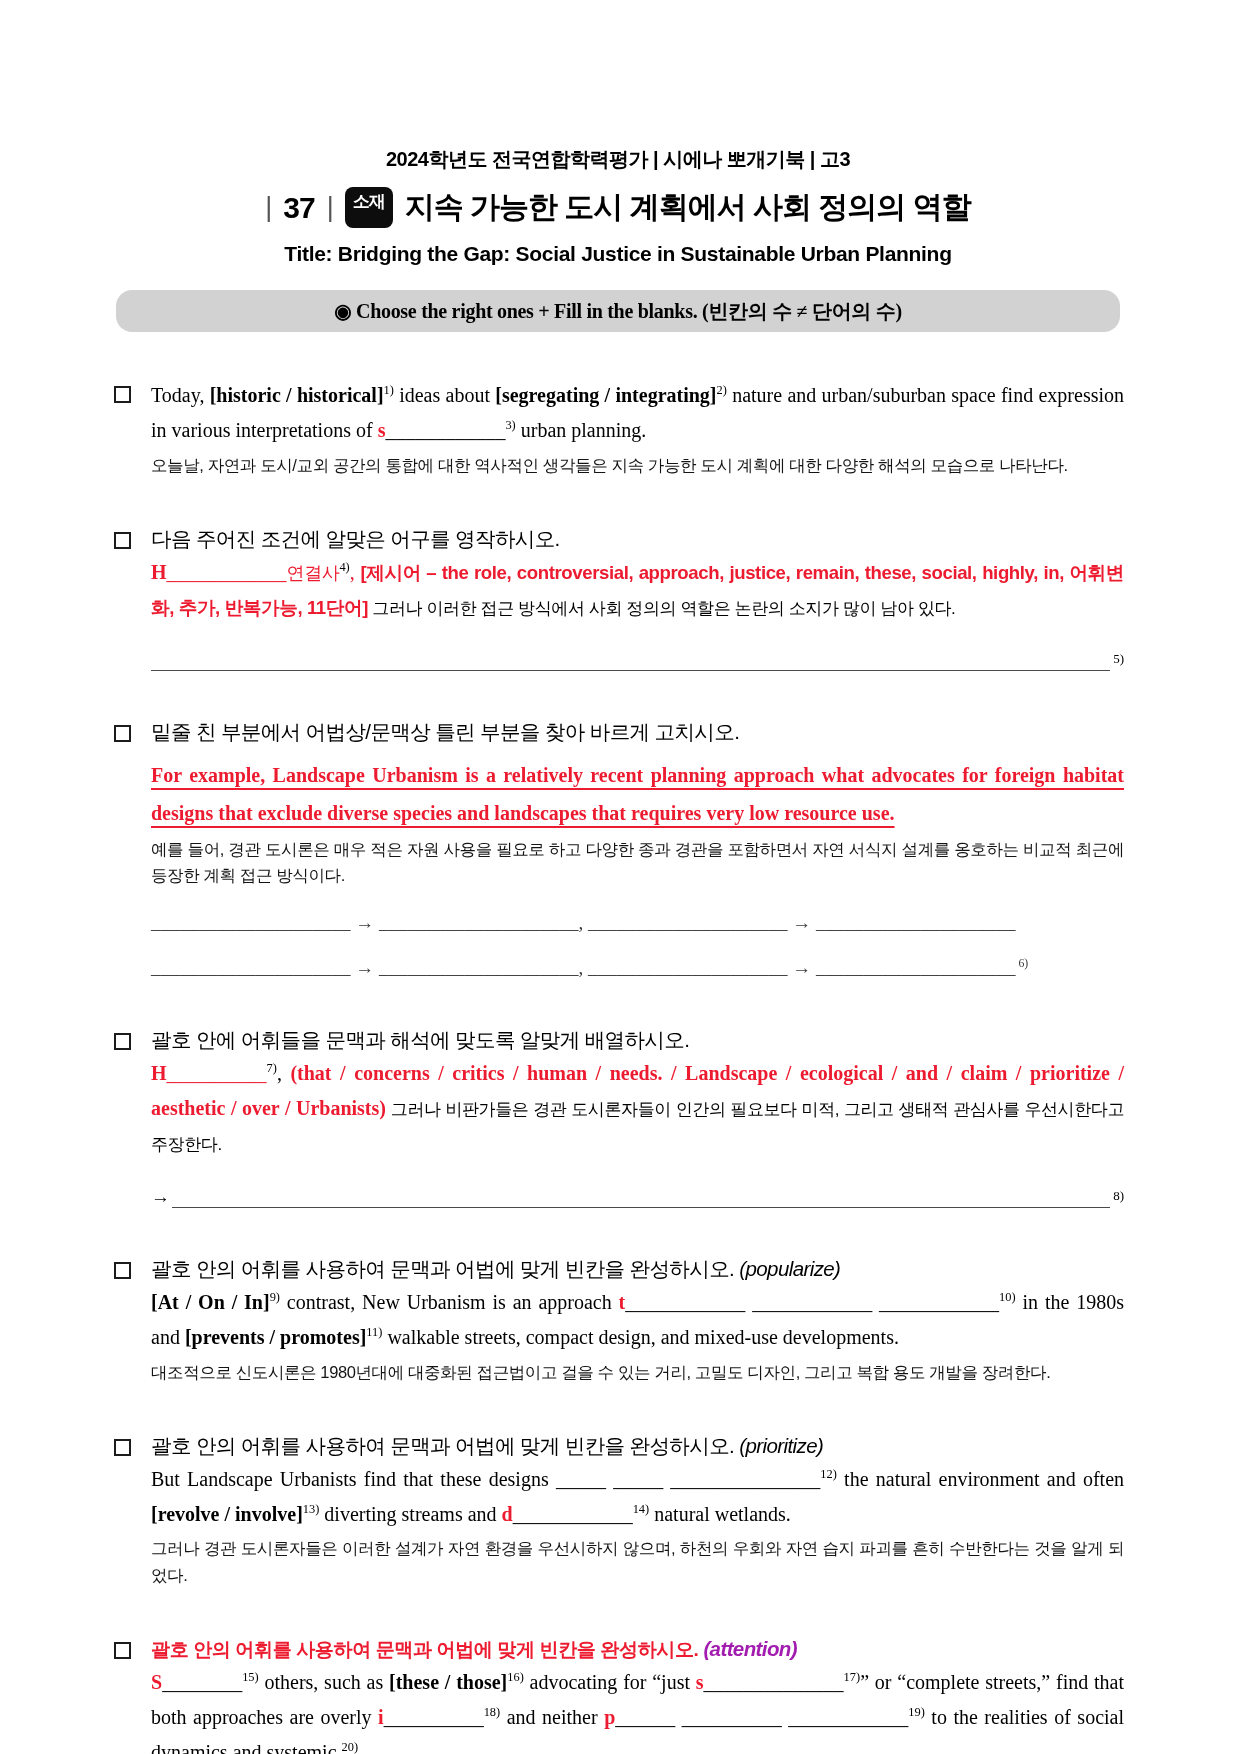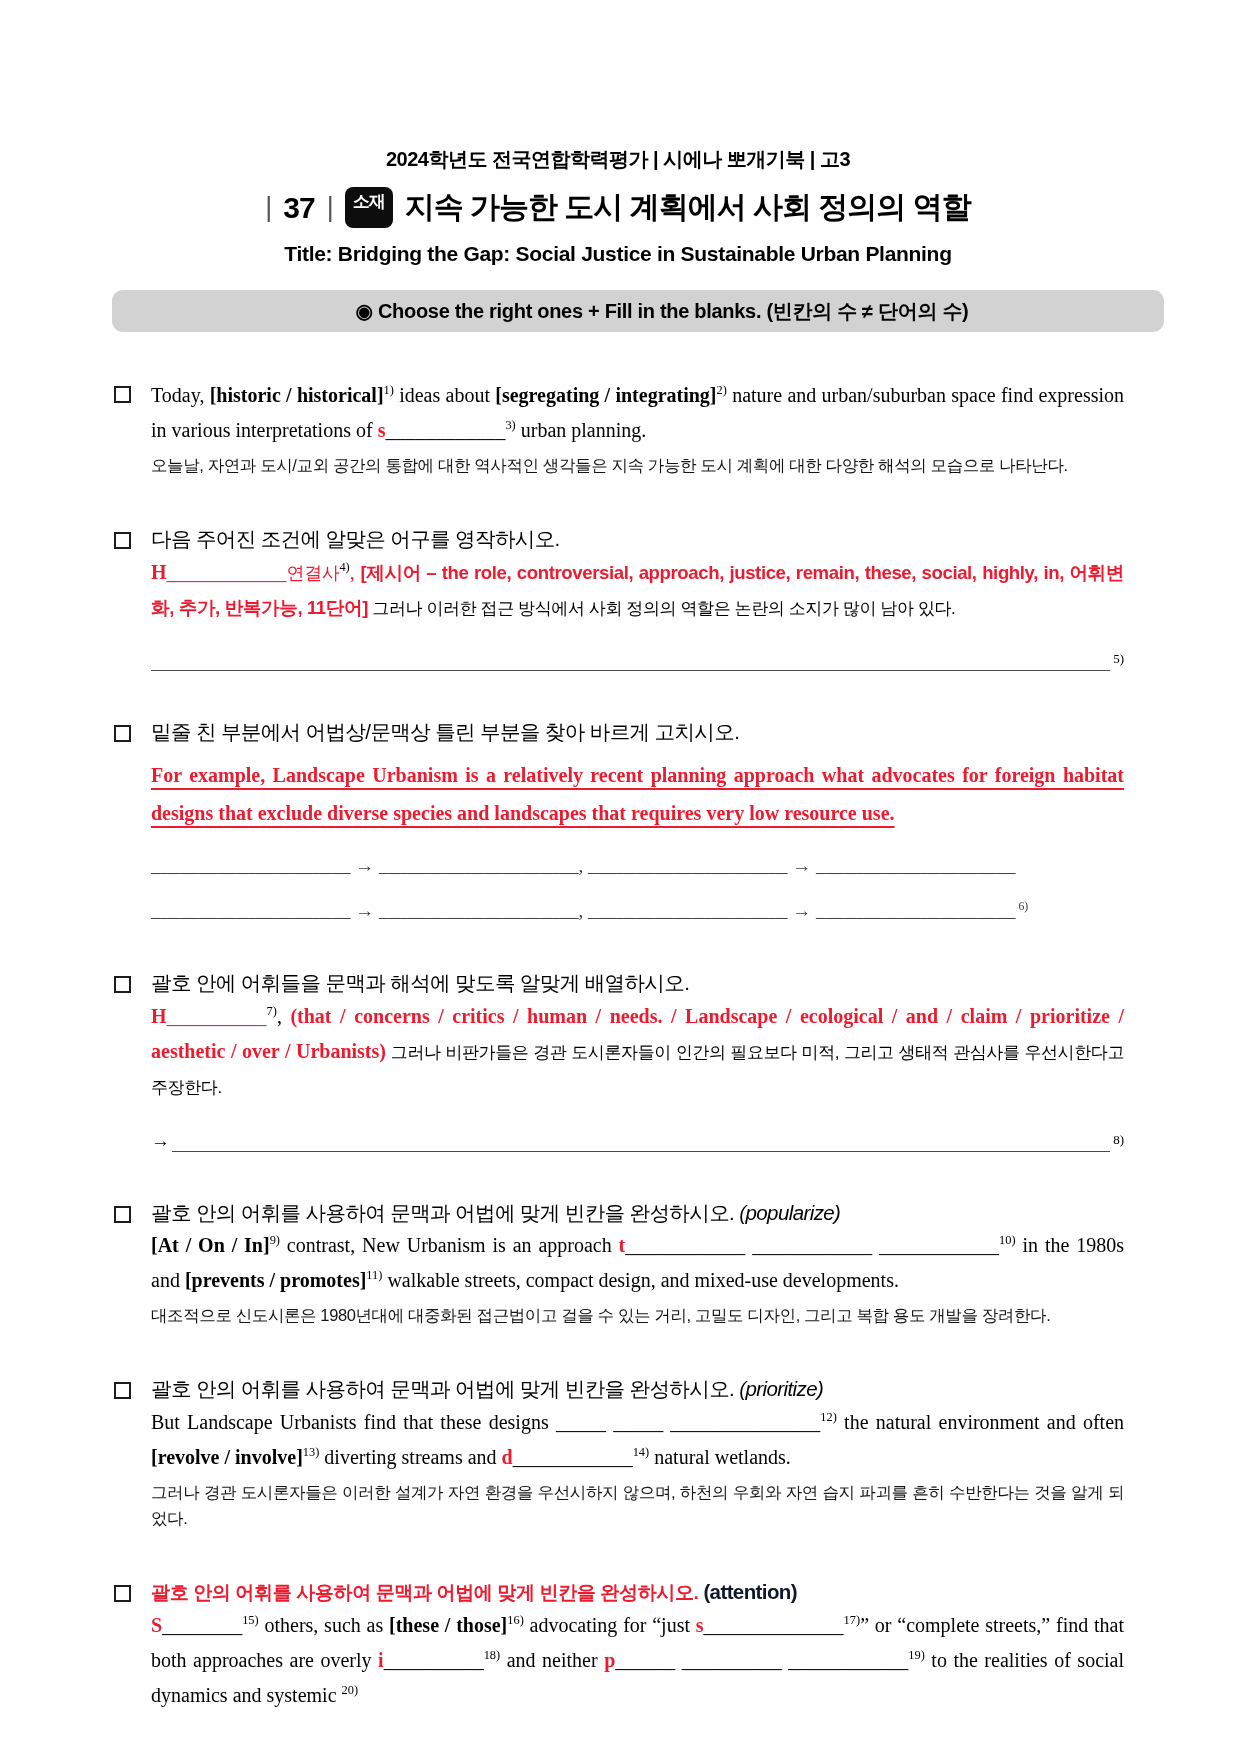--- a/index.html
+++ b/index.html
@@ -28,24 +28,24 @@
     background:#0d0d0d; color:#fff; font-size:17px; line-height:1;
     padding:6px 8px 18px; border-radius:8px; letter-spacing:-1px;
   }
   .title-en {
     margin-top:14px; text-align:center;
     font-family:"Liberation Sans", sans-serif;
     font-weight:bold; font-size:21px; letter-spacing:-0.3px;
   }
   .banner {
     margin:24px auto 0; width:1004px; height:42px;
-    background:#d2d2d2; border-radius:11px;
+    background:#d2d2d2; border-radius:16px;
     display:flex; align-items:center; justify-content:center;
-    font-family:Liberation Sans, sans-serif;
-    font-weight:bold; font-size:20px; letter-spacing:-0.3px;padding-left:48px;
+    font-family:Liberation Serif, serif;
+    font-weight:bold; font-size:20px; letter-spacing:-0.3px;
   }
 
   
   .questions { margin-top:46px; }
   section.question { margin-bottom:46px; }
   .q-row { display:flex; }
   .qbox {
     flex:0 0 auto; width:13px; height:13px;
     border:2px solid #1c1c1c; margin:8px 20px 0 2px;
   }
@@ -71,21 +71,21 @@
   .answer-line { display:flex; align-items:flex-end; margin-top:26px; }
   .ans-arrow { font-size:19px; padding-right:2px; }
   .ans-fill { flex:1; border-bottom:1.6px solid #4a4a4a; height:1.25em; }
   .ans-num { font-size:13px; margin-left:3px; position:relative; top:-4px; }
 
   
   .sg-b  { font-weight:bold; }
   .sg-r  { color:#ed1b2f; }
   .sg-rb { color:#ed1b2f; font-weight:bold; }
   .sg-i  { font-weight:normal; font-style:italic; }
-  .sg-ri { font-weight:bold; color:#0f172a; }
+  .sg-ri { font-weight:bold; font-style:italic; color:#a21caf; }
   .sg-k  {
     font-family:"Liberation Sans", sans-serif;
     font-size:0.85em; letter-spacing:-0.4px;
   }
   .sg-kr {
     font-family:"Liberation Sans", sans-serif;
     color:#ed1b2f; font-size:0.9em; letter-spacing:-0.4px;
   }
   .sg-krb {
     font-family:"Liberation Sans", sans-serif;
@@ -137,20 +137,21 @@
         </div>
       </div>
     </section>
 
     <section class="question">
       <div class="q-row">
         <span class="qbox"></span>
         <div class="qbody">
           <div class="prompt"><span class="sg">밑줄 친 부분에서 어법상/문맥상 틀린 부분을 찾아 바르게 고치시오.</span></div>
           <div class="passage">For example, Landscape Urbanism is a relatively recent planning approach what advocates for foreign habitat designs that exclude diverse species and landscapes that requires very low resource use.</div>
+          <div class="ko">예를 들어, 경관 도시론은 매우 적은 자원 사용을 필요로 하고 다양한 종과 경관을 포함하면서 자연 서식지 설계를 옹호하는 비교적 최근에 등장한 계획 접근 방식이다.</div>
           <div class="blank-row"><span class="sg">_____________________</span><span class="sg"> → </span><span class="sg">_____________________</span><span class="sg">, </span><span class="sg">_____________________</span><span class="sg"> → </span><span class="sg">_____________________</span></div>
           <div class="blank-row"><span class="sg">_____________________</span><span class="sg"> → </span><span class="sg">_____________________</span><span class="sg">, </span><span class="sg">_____________________</span><span class="sg"> → </span><span class="sg">_____________________</span><sup class="sg"> 6)</sup></div>
         </div>
       </div>
     </section>
 
     <section class="question">
       <div class="q-row">
         <span class="qbox"></span>
         <div class="qbody">

